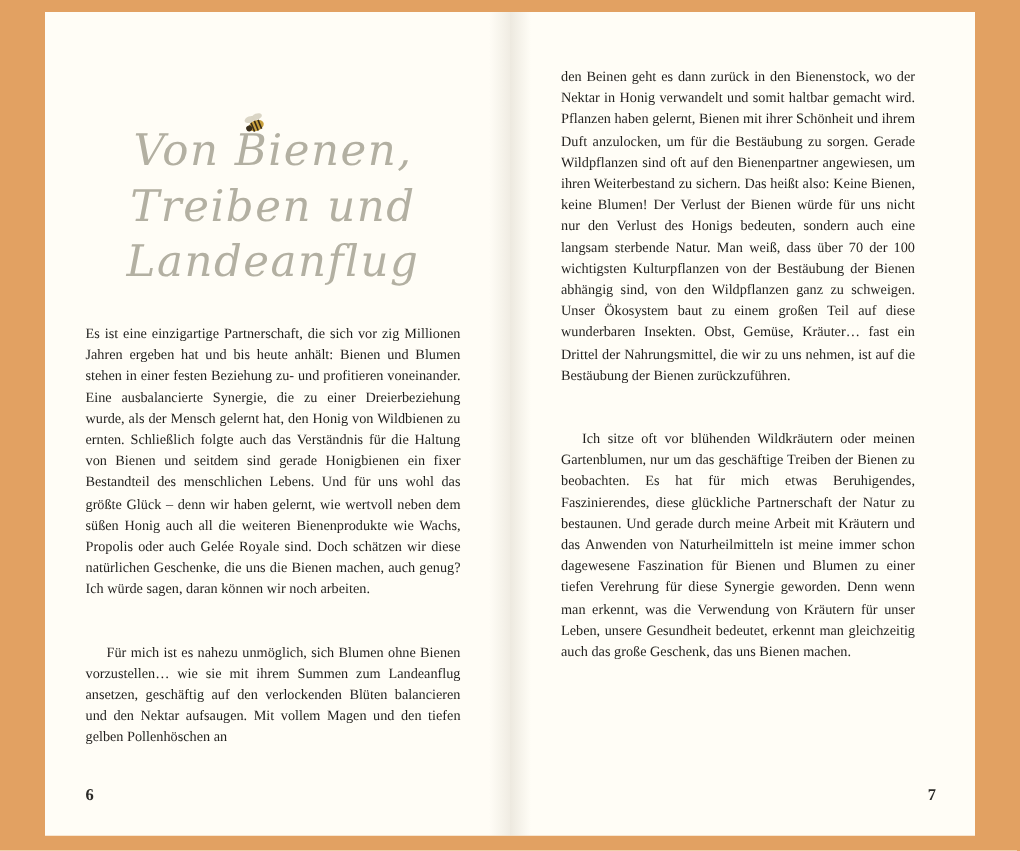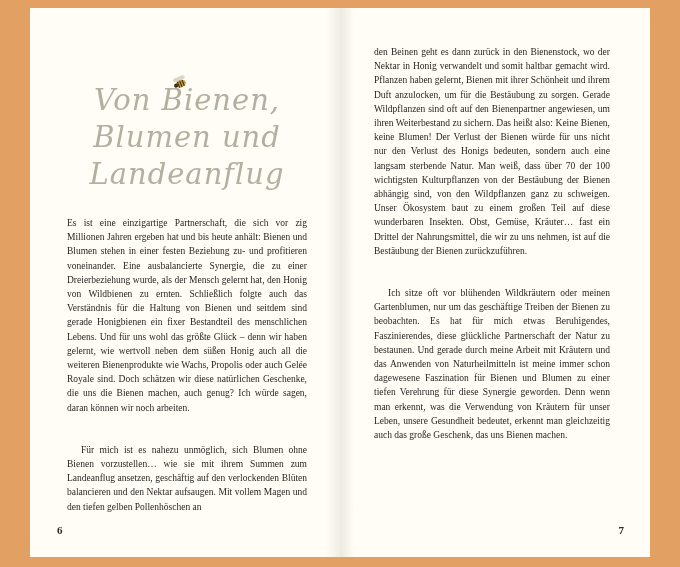--- a/index.html
+++ b/index.html
@@ -15,21 +15,21 @@
     left: 30px; top: 8px;
     width: 620px; height: 549px;
     display: flex;
     background: #fffdf6;
   }
   .page {
     position: relative;
     width: 310px; height: 100%;
     background: #fffdf6;
   }
-  .page-left  { padding: 0 33px 0 37px; }
+  .page-left  { padding: 0 33px 0 27px; }
   .page-right { padding: 0 40px 0 34px; }
   .page-left::after {
     content: ""; position: absolute; top: 0; right: 0;
     width: 14px; height: 100%; pointer-events: none;
     background: linear-gradient(to right, rgba(90,70,40,0), rgba(90,70,40,0.09));
   }
   .page-right::before {
     content: ""; position: absolute; top: 0; left: 0;
     width: 14px; height: 100%; pointer-events: none;
     background: linear-gradient(to left, rgba(90,70,40,0), rgba(90,70,40,0.11));
@@ -81,21 +81,21 @@
       <svg class="bee" width="22" height="18" viewBox="0 0 22 18" aria-hidden="true">
         <g transform="rotate(-22 11 9)">
           <ellipse cx="9" cy="4.6" rx="3.6" ry="2.1" fill="#d9d4c3" opacity="0.95"></ellipse>
           <ellipse cx="14" cy="4.6" rx="3.6" ry="2.1" fill="#d9d4c3" opacity="0.95"></ellipse>
           <ellipse cx="11.5" cy="10" rx="5.2" ry="3.5" fill="#c9a13e"></ellipse>
           <path d="M9 6.9 v6.4 M11.5 6.6 v6.9 M14 6.9 v6.4" stroke="#3a2e1a" stroke-width="1.1" fill="none"></path>
           <circle cx="6.4" cy="10" r="2" fill="#3a2e1a"></circle>
         </g>
       </svg>
       <div class="title-line">Von Bienen,</div>
-      <div class="title-line">Blumen und</div>
+      <div class="title-line">Treiben und</div>
       <div class="title-line">Landeanflug</div>
     </header>
 
     <div class="body-text">
       <p class="para">Es ist eine einzigartige Partnerschaft, die sich vor zig Millionen Jahren ergeben hat und bis heute anhält: Bienen und Blumen stehen in einer festen Beziehung zu- und profitieren voneinander. Eine ausbalancierte Synergie, die zu einer Dreierbeziehung wurde, als der Mensch gelernt hat, den Honig von Wildbienen zu ernten. Schließlich folgte auch das Verständnis für die Haltung von Bienen und seitdem sind gerade Honigbienen ein fixer Bestandteil des menschlichen Lebens. Und für uns wohl das größte Glück – denn wir haben gelernt, wie wertvoll neben dem süßen Honig auch all die weiteren Bienenprodukte wie Wachs, Propolis oder auch Gelée Royale sind. Doch schätzen wir diese natürlichen Geschenke, die uns die Bienen machen, auch genug? Ich würde sagen, daran können wir noch arbeiten.</p>
       <p class="para indent">Für mich ist es nahezu unmöglich, sich Blumen ohne Bienen vorzustellen… wie sie mit ihrem Summen zum Landeanflug ansetzen, geschäftig auf den verlockenden Blüten balancieren und den Nektar aufsaugen. Mit vollem Magen und den tiefen gelben Pollenhöschen an</p>
     </div>
 
     <div class="page-number pn-left">6</div>
   </section>

